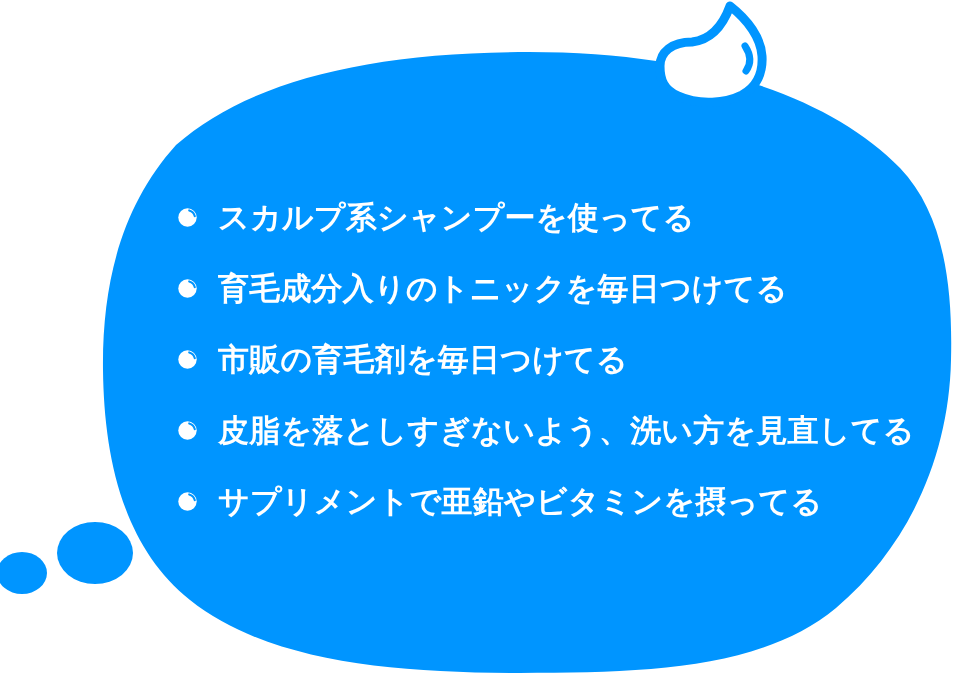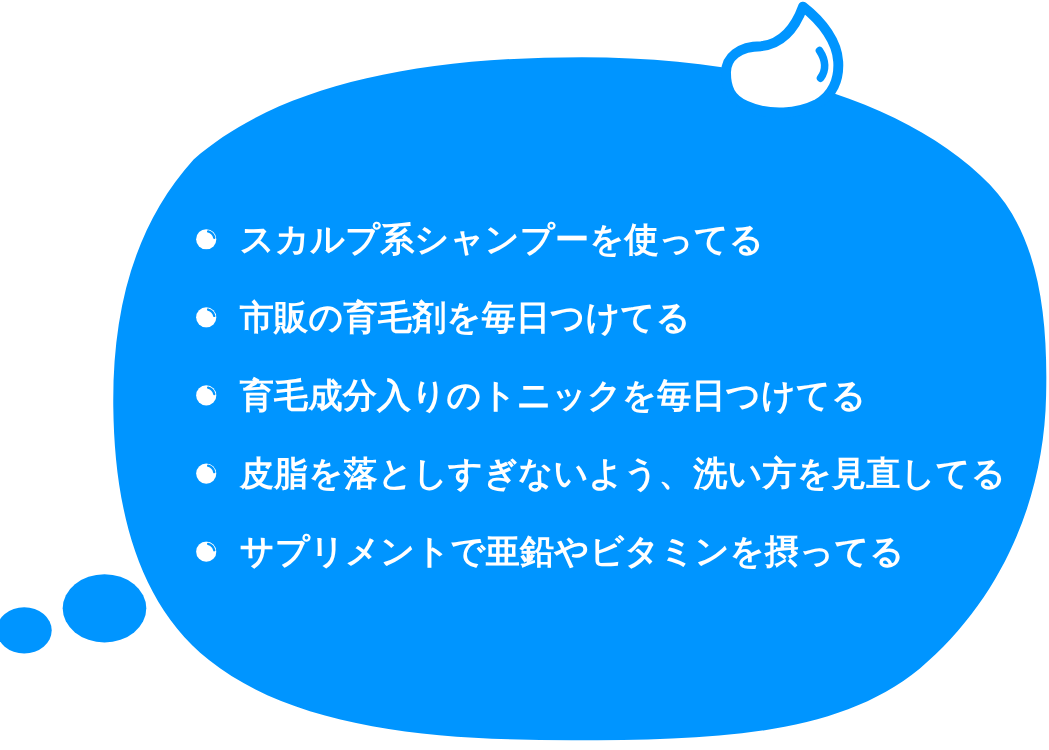--- a/index.html
+++ b/index.html
@@ -121,31 +121,31 @@
       <span class="bullet-label">スカルプ系シャンプーを使ってる</span>
     </li>
 
     <li class="bullet-row">
       <span class="bullet-marker">
         <svg viewBox="0 0 19 19" xmlns="http://www.w3.org/2000/svg">
           <circle cx="9.5" cy="9.5" r="9.2" fill="#FFFFFF"></circle>
           <path d="M 11.2 2.4 C 14.2 3.2, 16.1 5.2, 16.8 8.2" fill="none" stroke="#0095FF" stroke-width="2.1" stroke-linecap="round"></path>
         </svg>
       </span>
-      <span class="bullet-label">市販の育毛剤を毎日つけてる</span>
+      <span class="bullet-label">育毛成分入りのトニックを毎日つけてる</span>
     </li>
 
     <li class="bullet-row">
       <span class="bullet-marker">
         <svg viewBox="0 0 19 19" xmlns="http://www.w3.org/2000/svg">
           <circle cx="9.5" cy="9.5" r="9.2" fill="#FFFFFF"></circle>
           <path d="M 11.2 2.4 C 14.2 3.2, 16.1 5.2, 16.8 8.2" fill="none" stroke="#0095FF" stroke-width="2.1" stroke-linecap="round"></path>
         </svg>
       </span>
-      <span class="bullet-label">育毛成分入りのトニックを毎日つけてる</span>
+      <span class="bullet-label">市販の育毛剤を毎日つけてる</span>
     </li>
 
     <li class="bullet-row">
       <span class="bullet-marker">
         <svg viewBox="0 0 19 19" xmlns="http://www.w3.org/2000/svg">
           <circle cx="9.5" cy="9.5" r="9.2" fill="#FFFFFF"></circle>
           <path d="M 11.2 2.4 C 14.2 3.2, 16.1 5.2, 16.8 8.2" fill="none" stroke="#0095FF" stroke-width="2.1" stroke-linecap="round"></path>
         </svg>
       </span>
       <span class="bullet-label">皮脂を落としすぎないよう、洗い方を見直してる</span>

